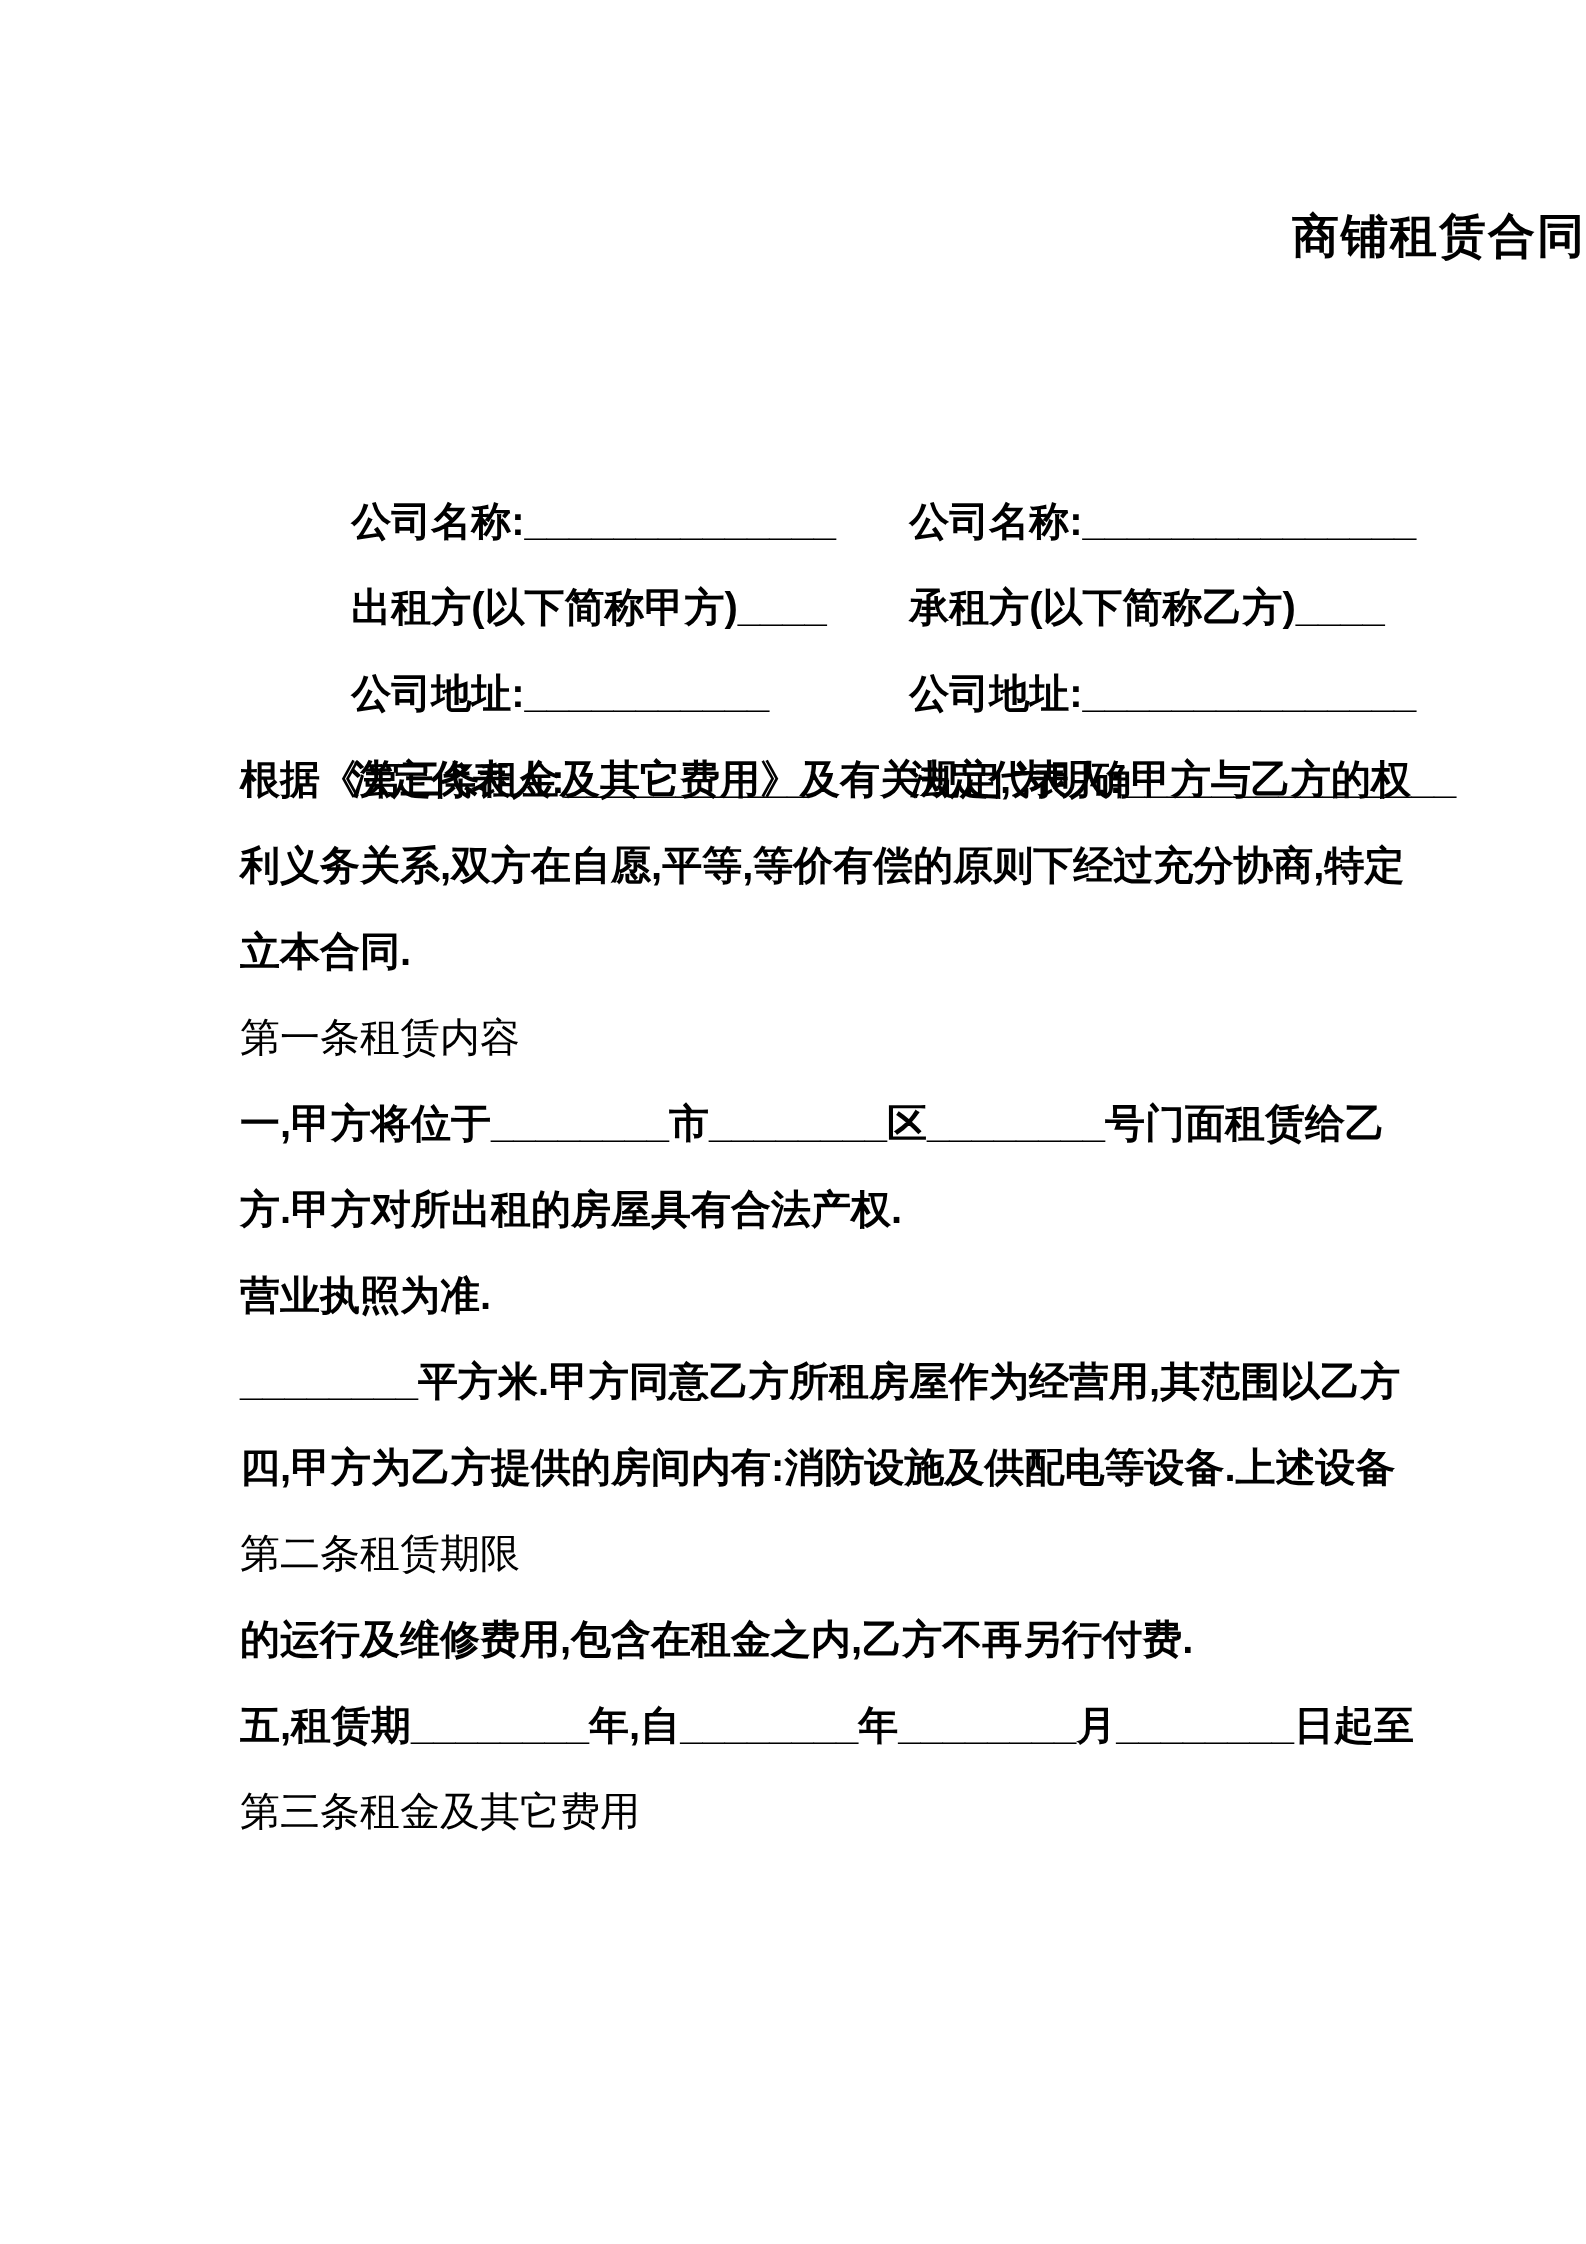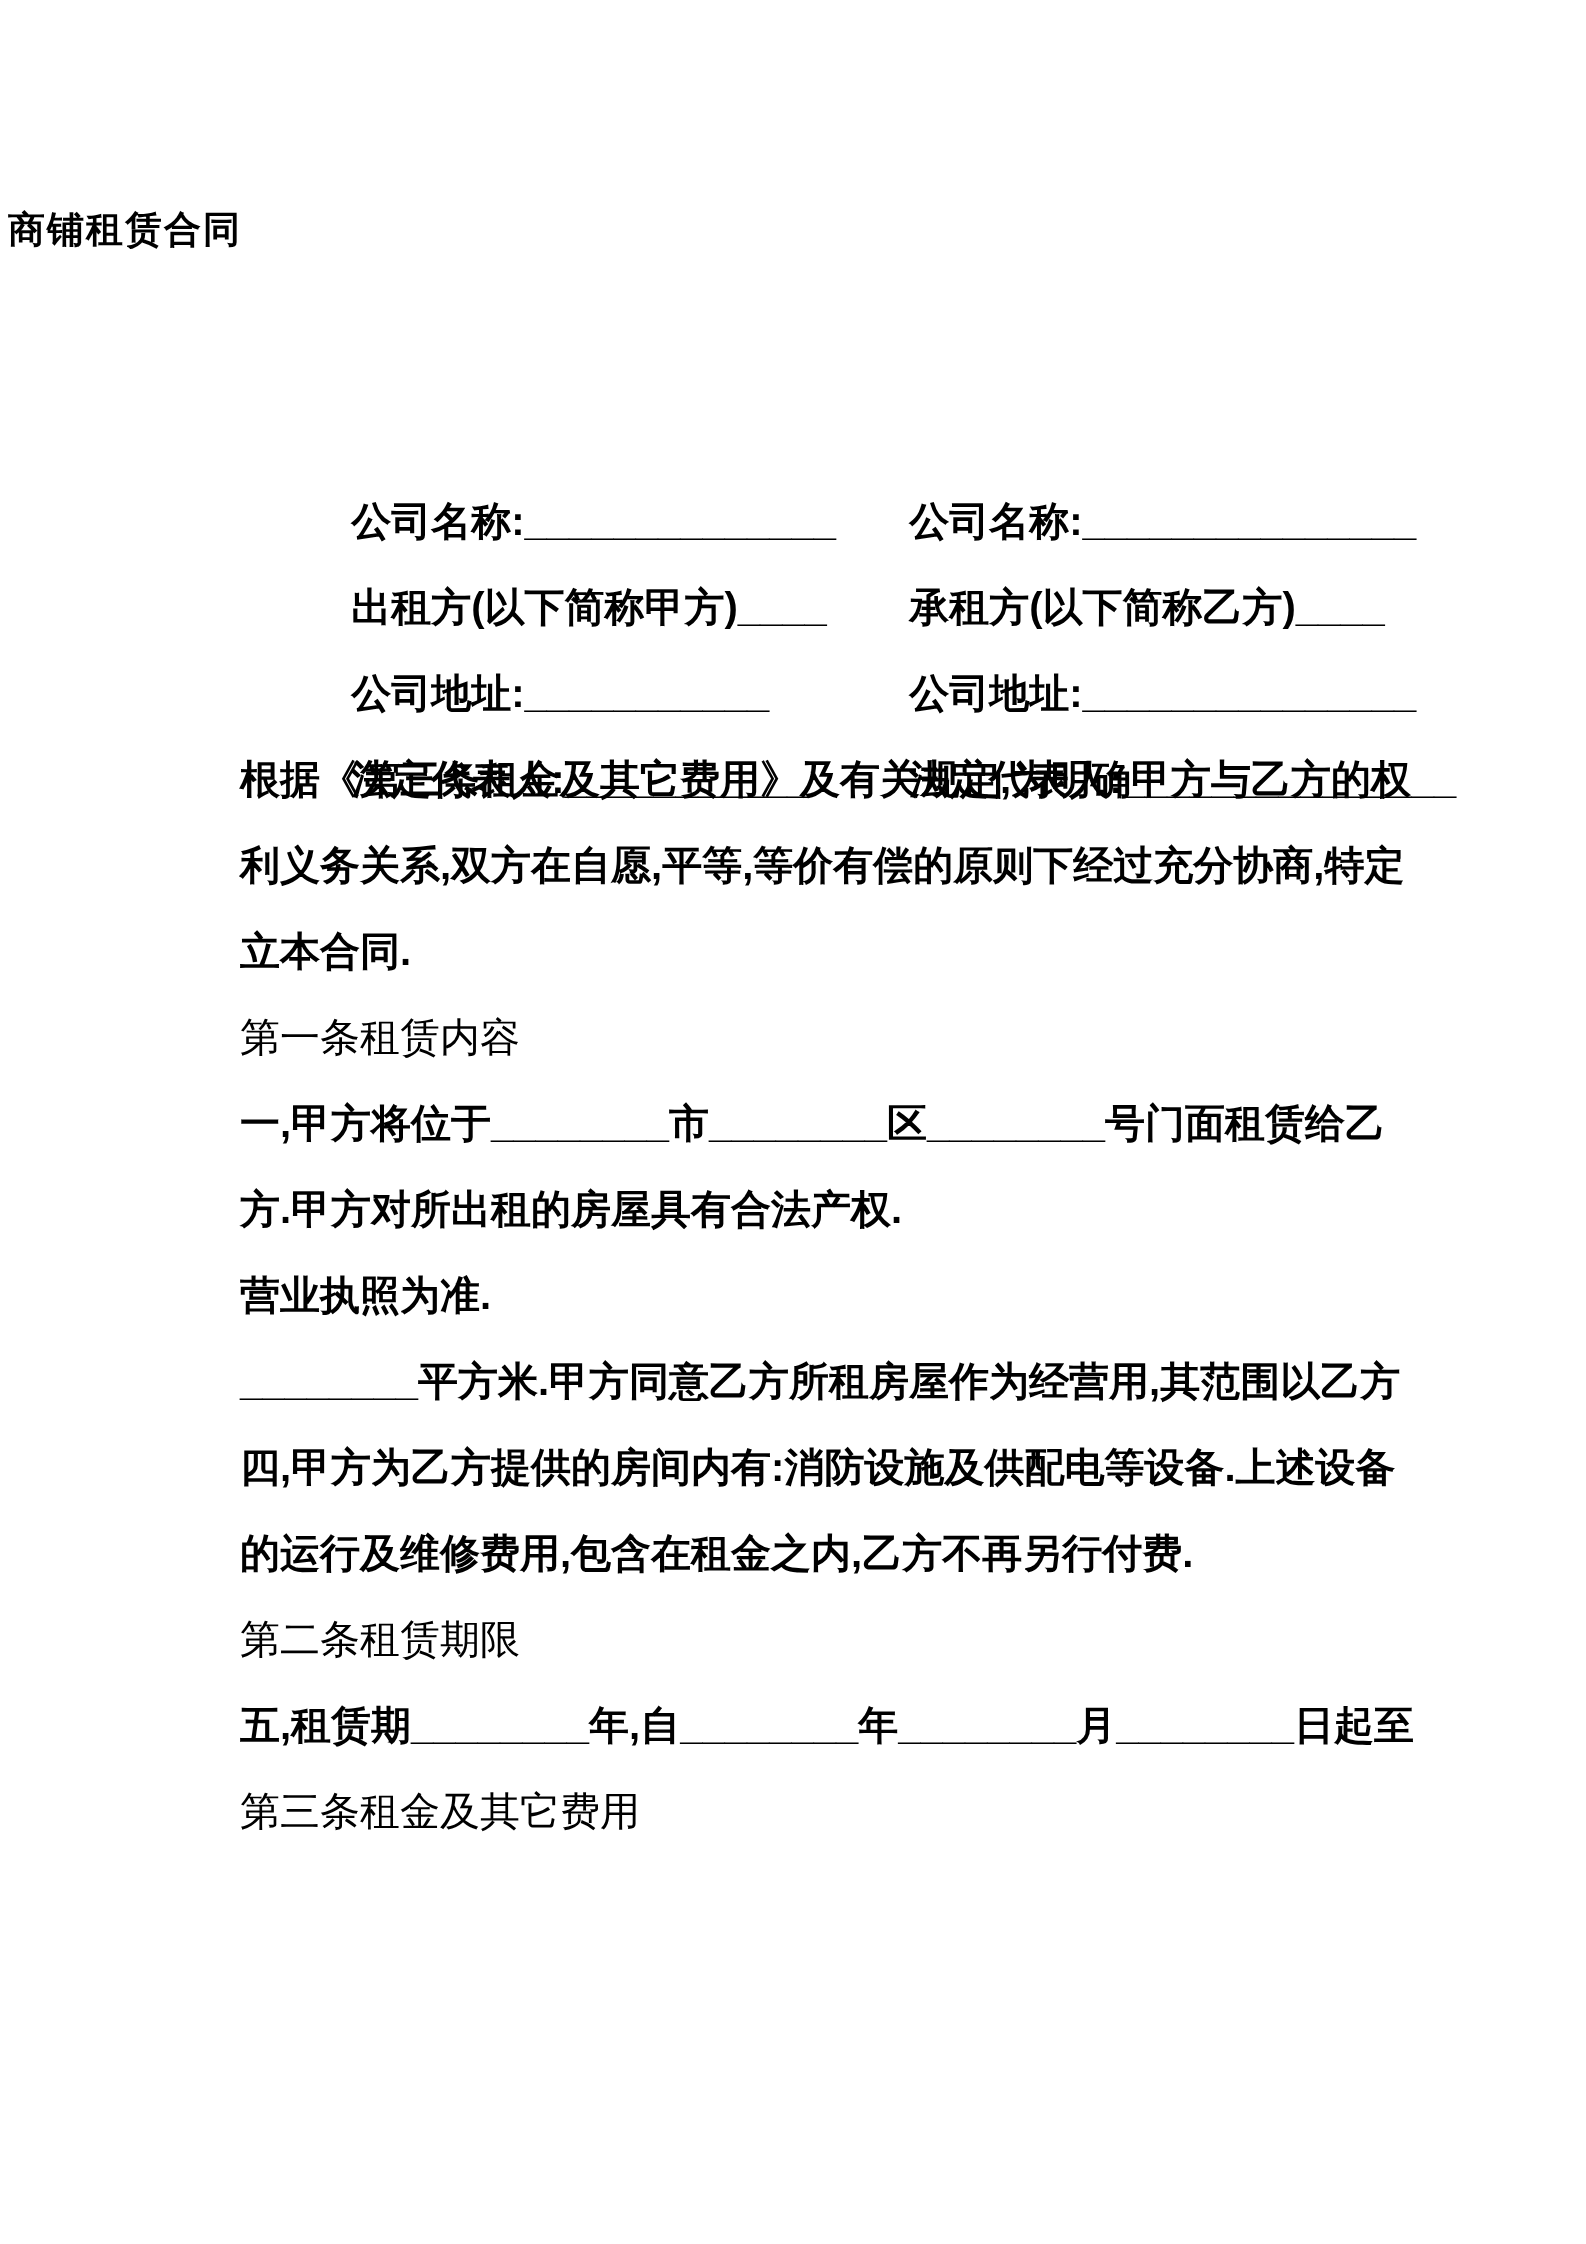--- a/index.html
+++ b/index.html
@@ -15,25 +15,24 @@
     color: #000000;
     font-family: "Liberation Sans", "DejaVu Sans", sans-serif;
     font-weight: 700;
     overflow: hidden;
   }
   .doc-title {
     position: absolute;
     top: 205px;
     left: 0;
     right: 0;
-    text-align: left;
-    font-size: 37px;
+    text-align: right;
+    font-size: 47px;
     letter-spacing: 2px;
     white-space: pre;
-    margin-left: 8px;
   }
   .doc-body {
     position: absolute;
     top: 392px;
     left: 240px;
     right: 100px;
   }
   .line {
     height: 86px;
     line-height: 86px;
@@ -98,23 +97,23 @@
 
         <div class="line">方.甲方对所出租的房屋具有合法产权.</div>
 
 
         <div class="line">营业执照为准.</div>
 
         <div class="line">________平方米.甲方同意乙方所租房屋作为经营用,其范围以乙方</div>
 
         <div class="line">四,甲方为乙方提供的房间内有:消防设施及供配电等设备.上述设备</div>
 
+        <div class="line heading">第二条租赁期限</div>
+
         <div class="line">的运行及维修费用,包含在租金之内,乙方不再另行付费.</div>
-
-        <div class="line heading">第二条租赁期限</div>
 
         <div class="line">五,租赁期________年,自________年________月________日起至</div>
 
 
         <div class="line heading">第三条租金及其它费用</div>
       </div>
 
   </div>
 </div>
 

